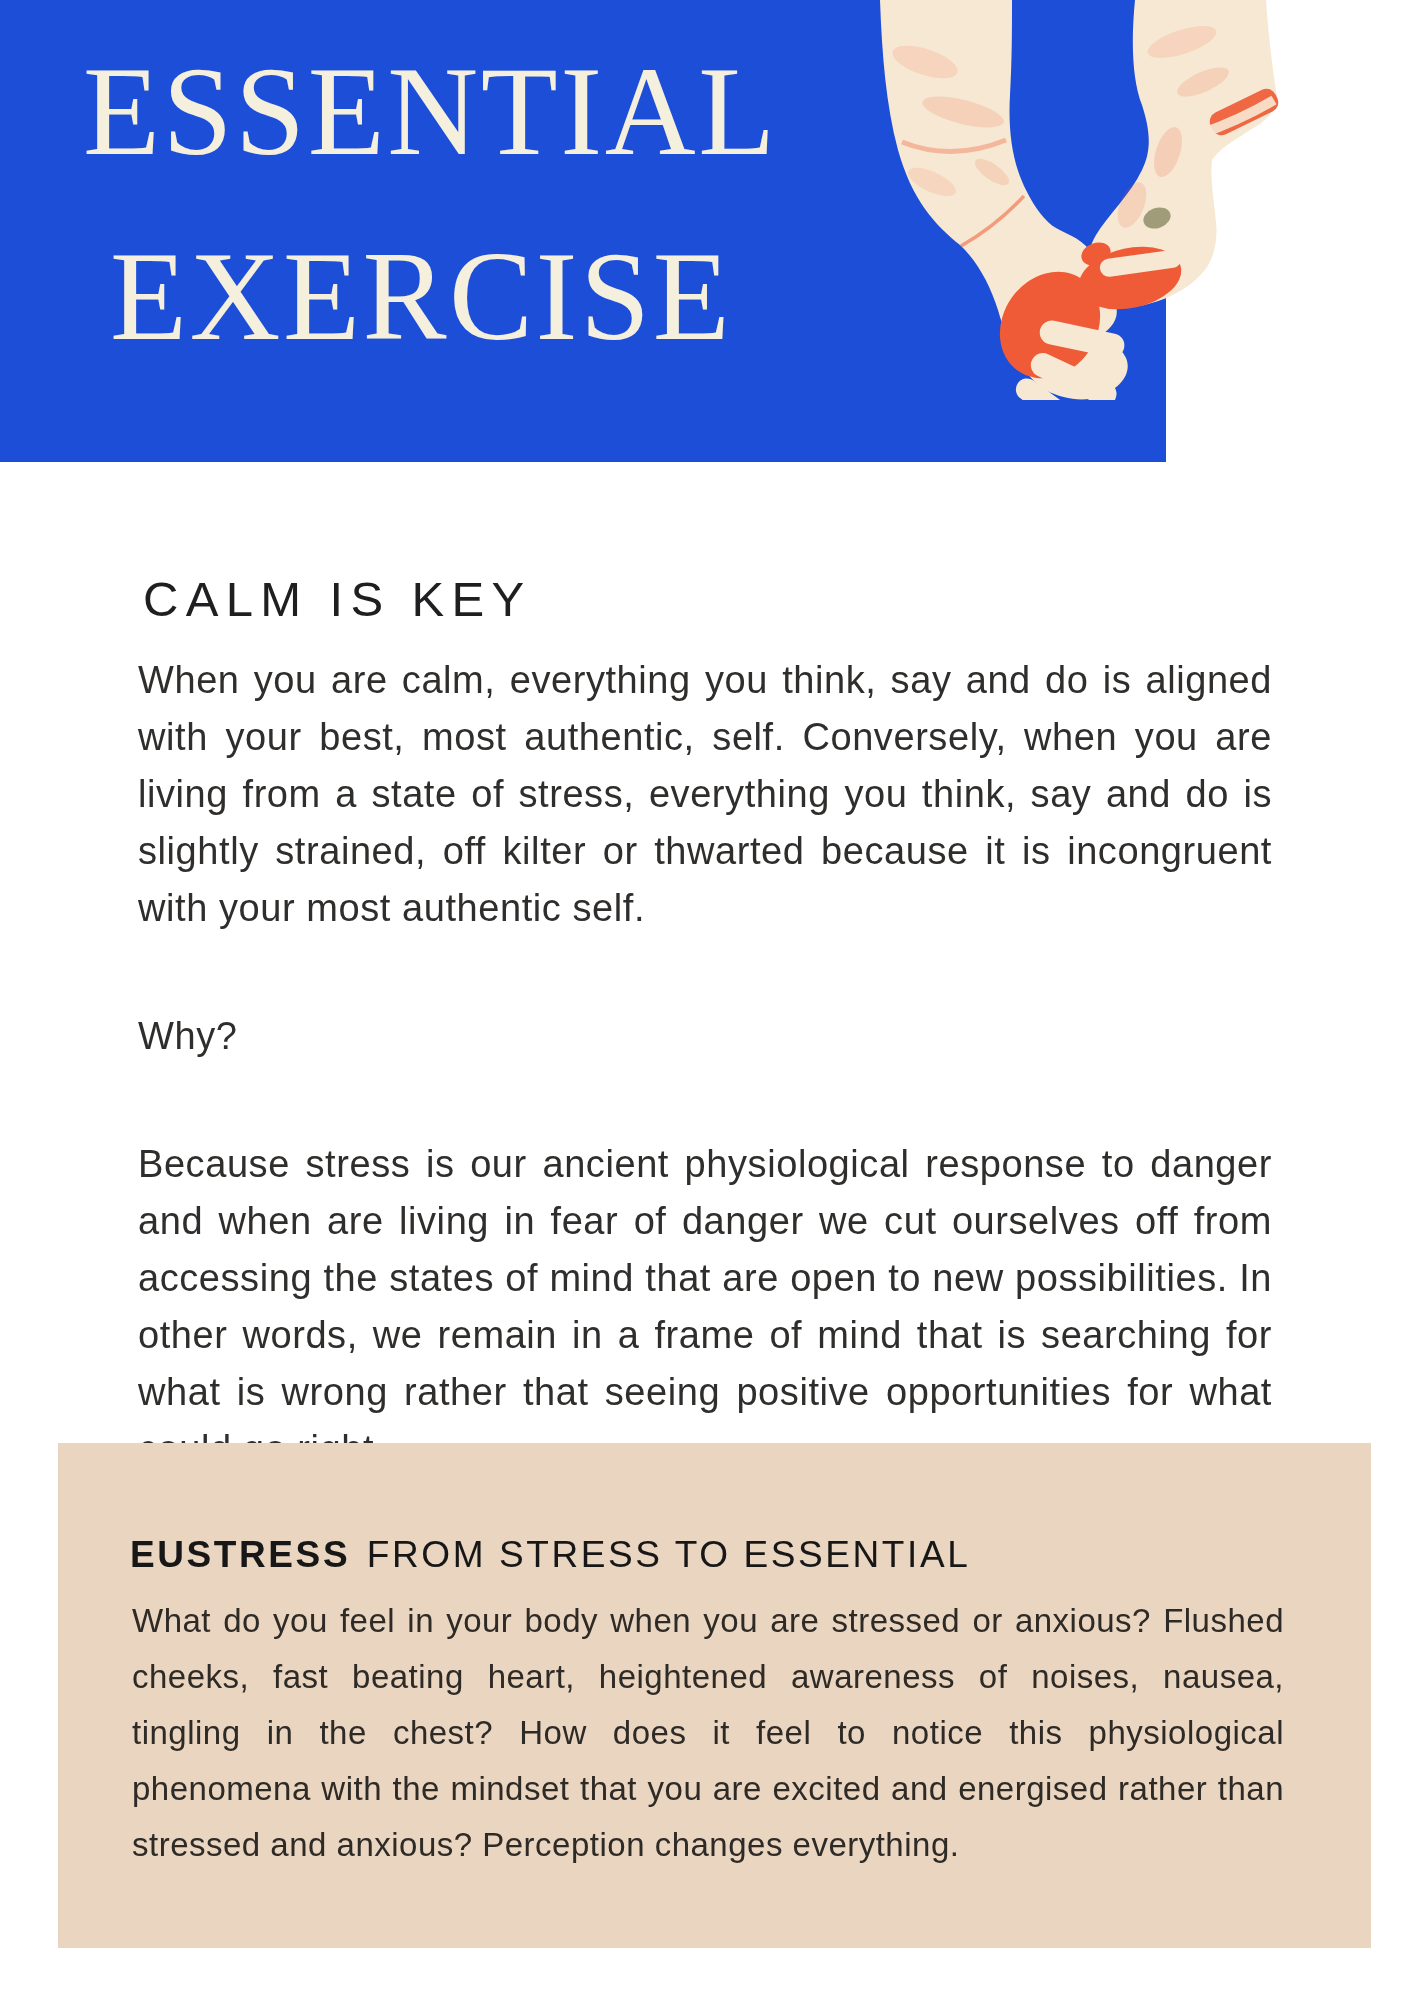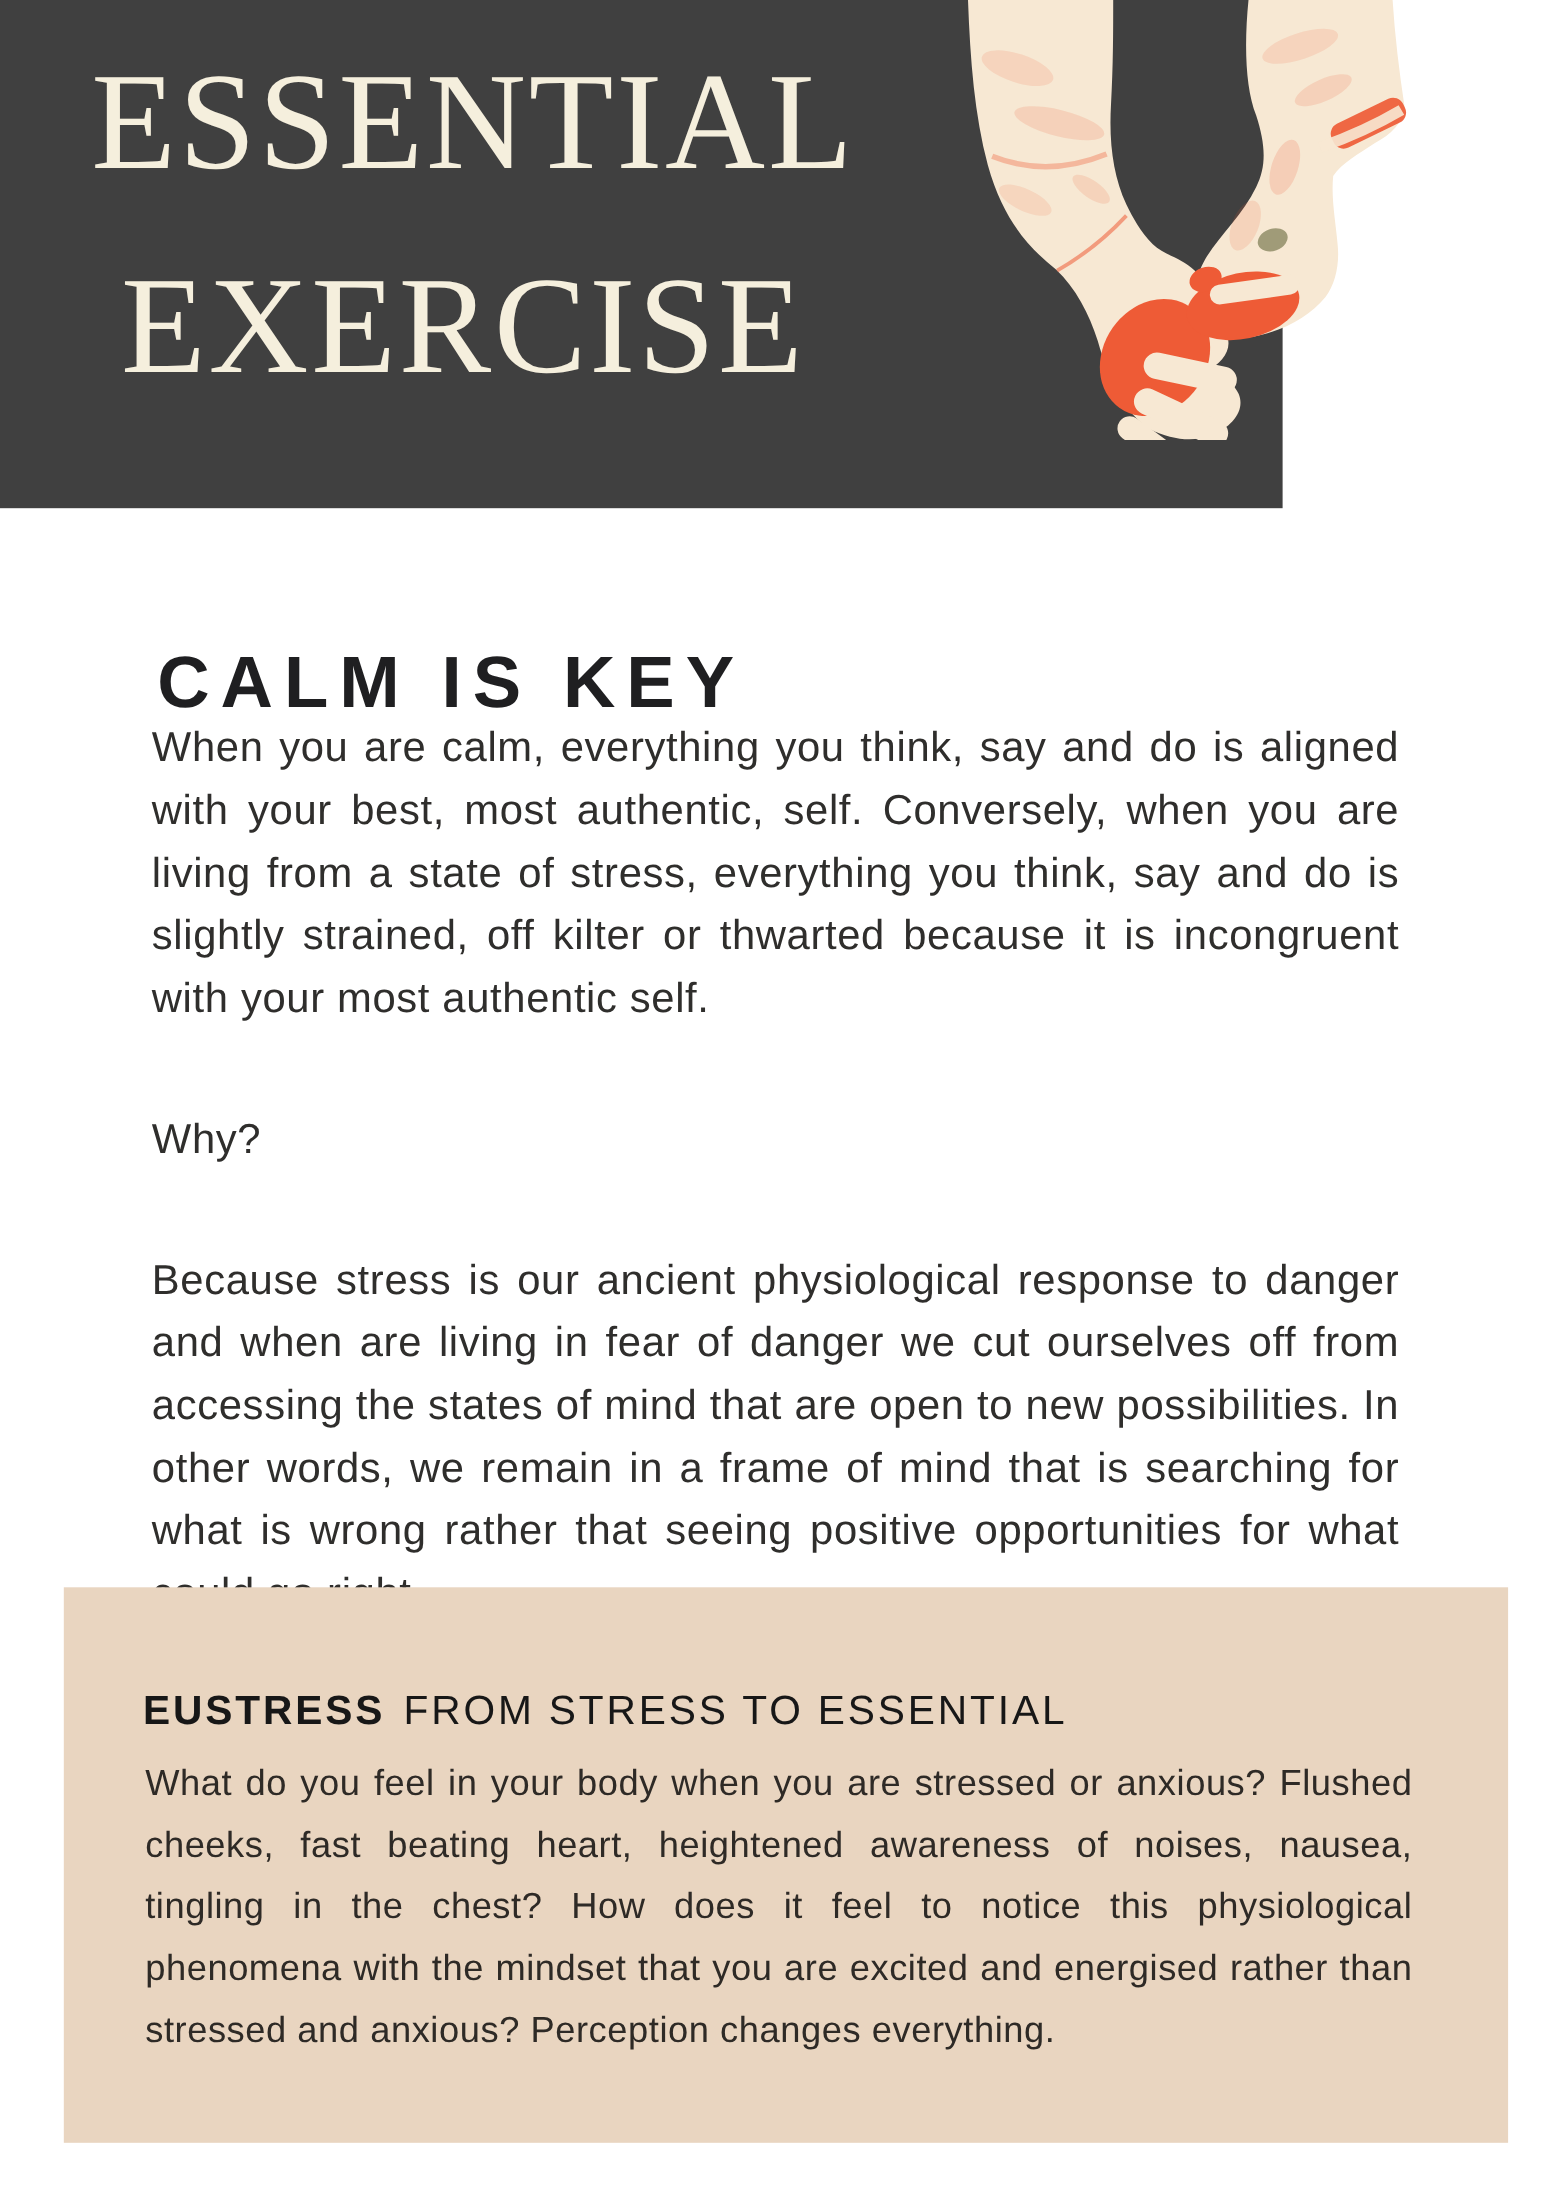--- a/index.html
+++ b/index.html
@@ -1,32 +1,32 @@
 <!DOCTYPE html>
 <html><head>
 <meta charset="utf-8">
 <style>
   html,body{margin:0;padding:0;background:#ffffff;}
   .page{
     position:relative;width:1414px;height:2000px;background:#ffffff;
     font-family:"Liberation Sans",sans-serif;overflow:hidden;
   }
   
-  .banner{position:absolute;left:0;top:0;width:1166px;height:462px;background:#404040;}
+  .banner{position:absolute;left:0;top:0;width:1166px;height:462px;background:#1d4ed8;}
   .banner-title{
     position:absolute;color:#f5efdd;font-family:"Liberation Serif",serif;
     font-weight:400;font-size:126px;line-height:1;letter-spacing:0.02em;white-space:nowrap;
   }
   .banner-title.line1{left:83px;top:49px;}
   .banner-title.line2{left:110px;top:234px;}
   .hands{position:absolute;left:660px;top:0;width:620px;height:400px;}
   
   .calm-heading{
-    position:absolute;left:143px;top:538px;font-size:66px;letter-spacing:0.15em;
-    color:#1f1f21;font-weight:700;white-space:nowrap;
+    position:absolute;left:143px;top:538px;font-size:49px;letter-spacing:0.15em;
+    color:#1f1f21;font-weight:400;white-space:nowrap;
   }
   .bodycopy{
     position:absolute;left:138px;top:652px;width:1134px;
     font-size:38px;line-height:57px;letter-spacing:0.015em;color:#2f2e2c;
     text-align:justify;
   }
   .bodycopy p{margin:0;}
   .bodycopy p + p{margin-top:71px;}
   .bodycopy p.single{text-align:left;}
   

